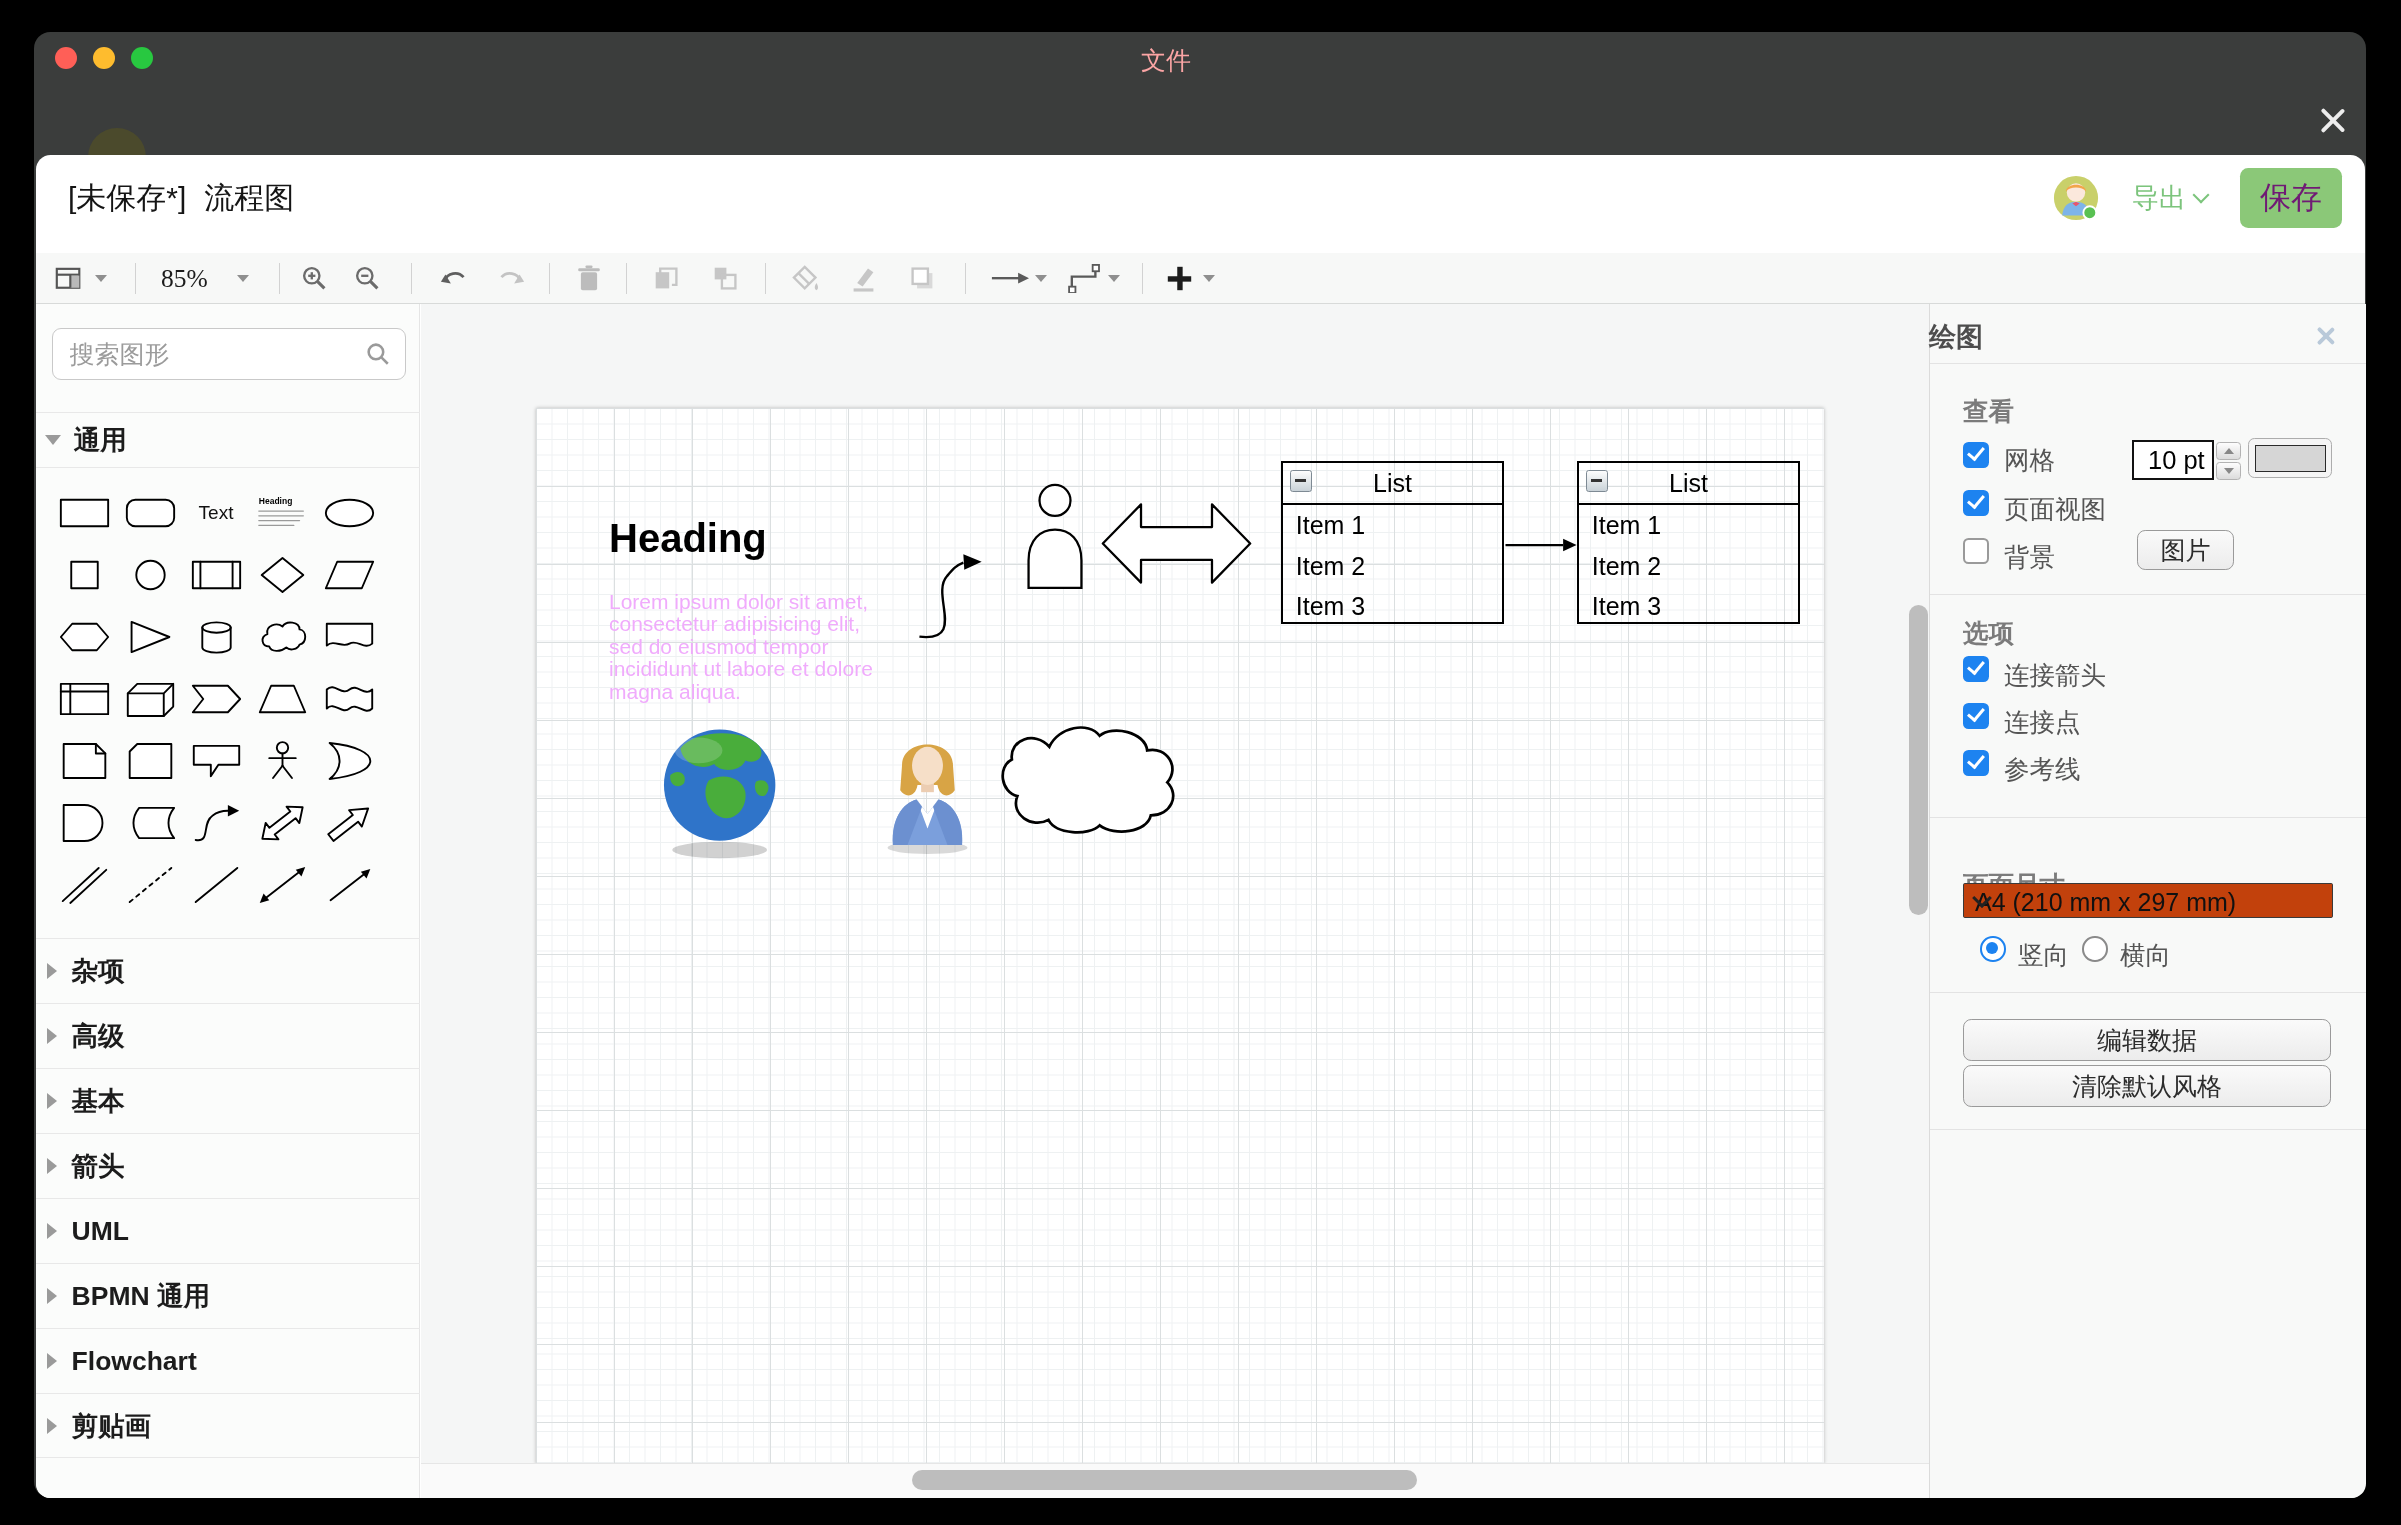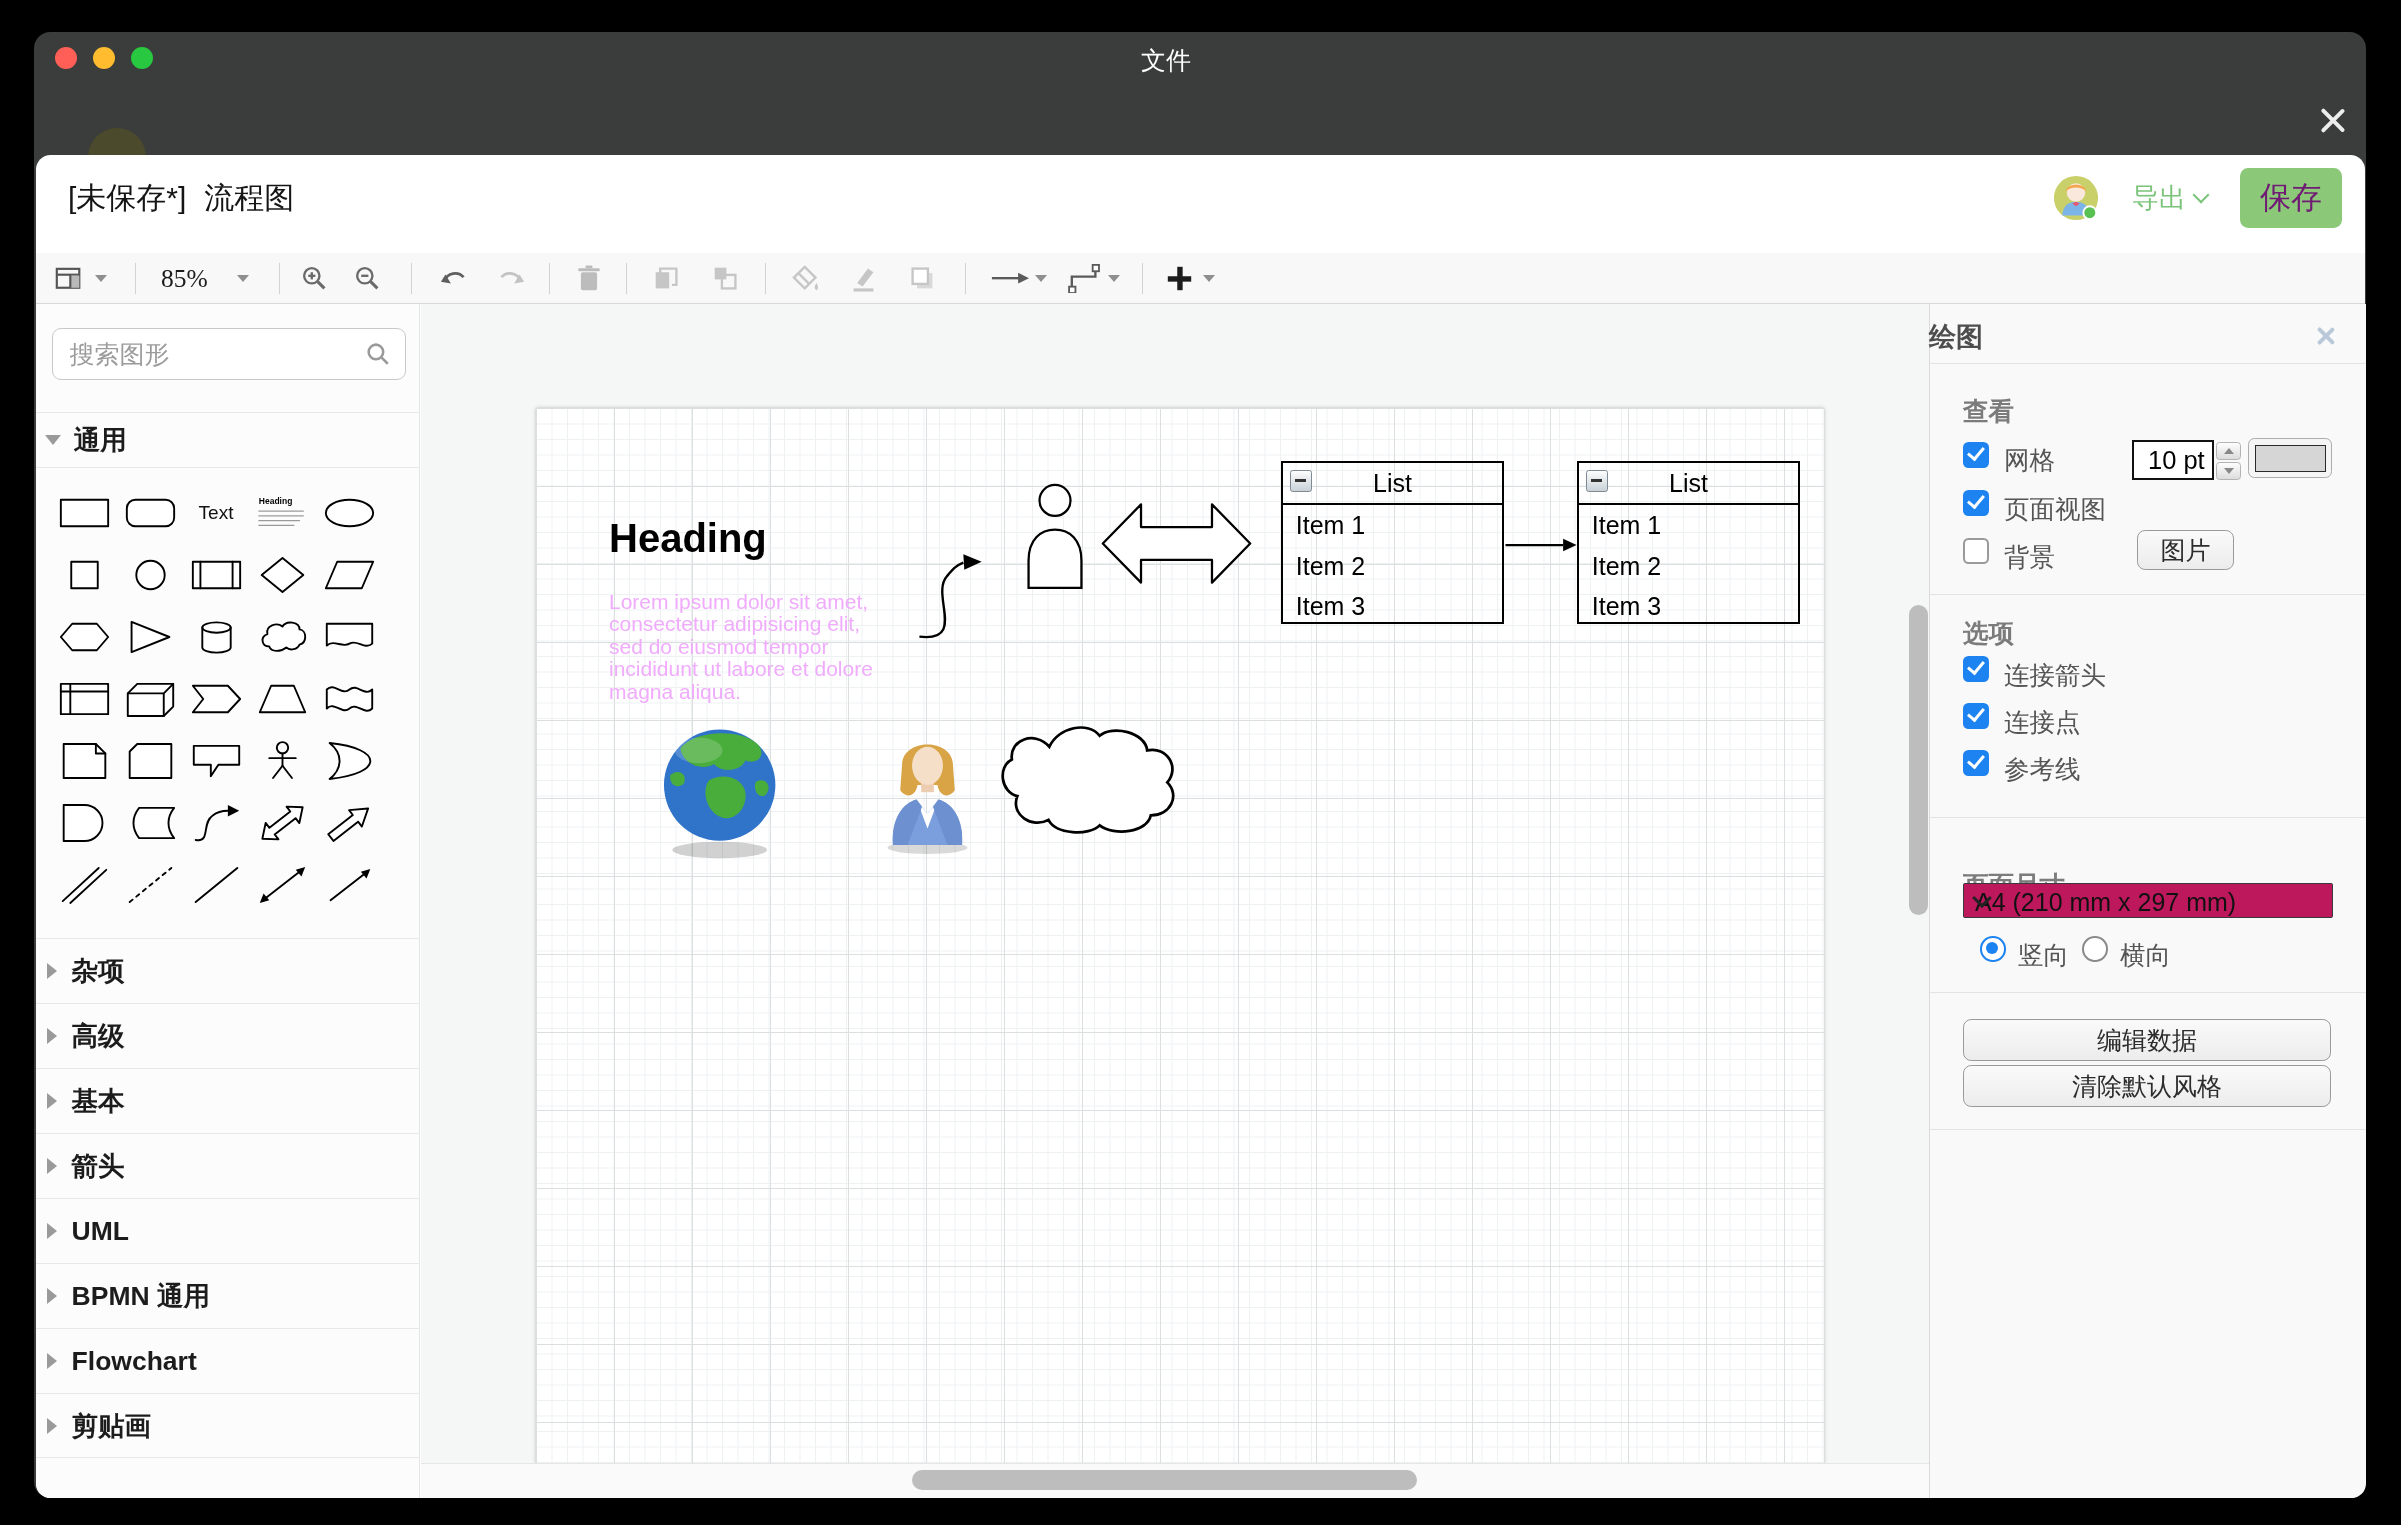--- a/index.html
+++ b/index.html
@@ -2,21 +2,21 @@
 <html style="font-size:14.6px"><head>
 <meta charset="utf-8">
 <style>
   html,body{margin:0;padding:0;background:#000;width:2401px;height:1526px;
     font-family:"Liberation Sans","DejaVu Sans",sans-serif;-webkit-font-smoothing:antialiased;}
   .abs{position:absolute;}
   #stage{position:relative;width:2401px;height:1526px;overflow:hidden;}
   
   #mac-window{left:34px;top:32px;width:2332px;height:1466px;background:#3b3d3c;border-radius:16.4px;}
   .tl{width:22px;height:22px;border-radius:50%;top:47px;}
-  #win-title{left:0;top:44px;width:2332px;text-align:center;color:#ffffff;font-size:25px;}
+  #win-title{left:0;top:44px;width:2332px;text-align:center;color:#fca5a5;font-size:25px;}
   .xbtn{width:31px;height:31px;}
   .xbtn:before,.xbtn:after{content:"";position:absolute;left:13.7px;top:0;width:3.6px;height:31px;background:#ededed;border-radius:1.8px;}
   .xbtn:before{transform:rotate(45deg);} .xbtn:after{transform:rotate(-45deg);}
   #behind-avatar{left:88px;top:128px;width:58px;height:58px;border-radius:50%;background:#4b4a2c;}
   
   #panel{left:36px;top:155px;width:2329px;height:1343px;background:#fff;border-radius:14.6px;}
   
   #doc-title{left:68px;top:176px;height:44px;display:flex;align-items:center;gap:18px;font-size:30px;color:#151515;}
   #hdr-right{left:2053px;top:169px;height:57px;display:flex;align-items:center;gap:33px;}
   #save-btn{background:#8bc878;color:#701a75;font-size:31px;border-radius:8.2px;padding:9px 20px;}
@@ -83,21 +83,21 @@
   #grid-size{left:2132px;top:440px;width:82px;height:40px;box-sizing:border-box;border:2.3px solid #111;background:#fff;
     font-size:25.5px;text-align:right;padding-right:7.3px;outline:none;font-family:inherit;}
   .spin{left:2216px;width:25px;height:18px;border:0.9px solid #b3b3b3;border-radius:3.6px;background:linear-gradient(#fdfdfd,#dcdcdc);
     display:flex;align-items:center;justify-content:center;box-sizing:border-box;}
   .sp-up{width:0;height:0;border-left:5.5px solid transparent;border-right:5.5px solid transparent;border-bottom:6.4px solid #888;}
   .sp-dn{width:0;height:0;border-left:5.5px solid transparent;border-right:5.5px solid transparent;border-top:6.4px solid #888;}
   #grid-swatch{left:2248px;top:438px;width:84px;height:40px;border:0.9px solid #adadad;border-radius:6.4px;background:#f5f5f5;box-sizing:border-box;}
   #grid-swatch i{position:absolute;left:5.5px;top:5.5px;right:5.5px;bottom:5.5px;background:#d6d6d6;border:1.8px solid #2a2a2a;}
   .rp-btn{position:absolute;box-sizing:border-box;border:1.4px solid #9a9a9a;border-radius:8.2px;
     background:linear-gradient(#fafafa,#ececec);font-size:25px;color:#2c2c2c;display:flex;align-items:center;justify-content:center;}
-  #page-select{left:1963px;top:883px;width:370px;height:35px;box-sizing:border-box;border:1.4px solid #3a3a3a;background:#be185d;border-radius:1.8px;}
+  #page-select{left:1963px;top:883px;width:370px;height:35px;box-sizing:border-box;border:1.4px solid #3a3a3a;background:#c2410c;border-radius:1.8px;}
   #page-select span{position:absolute;left:11px;top:3.6px;font-size:25px;color:#111;}
   #page-select .sel-chev{position:absolute;right:12.8px;top:7.3px;width:11px;height:11px;border-right:3.2px solid #222;border-bottom:3.2px solid #222;transform:rotate(45deg);}
   .radio{position:absolute;width:25.5px;height:25.5px;border-radius:50%;box-sizing:border-box;background:#fff;}
   .radio.on{border:2.7px solid #1d83f0;}
   .radio.on i{position:absolute;left:3.6px;top:3.6px;width:12.8px;height:12.8px;border-radius:50%;background:#1d83f0;}
   .radio.off{border:2.7px solid #8a8a8a;}
 </style>
 </head>
 <body>
 

